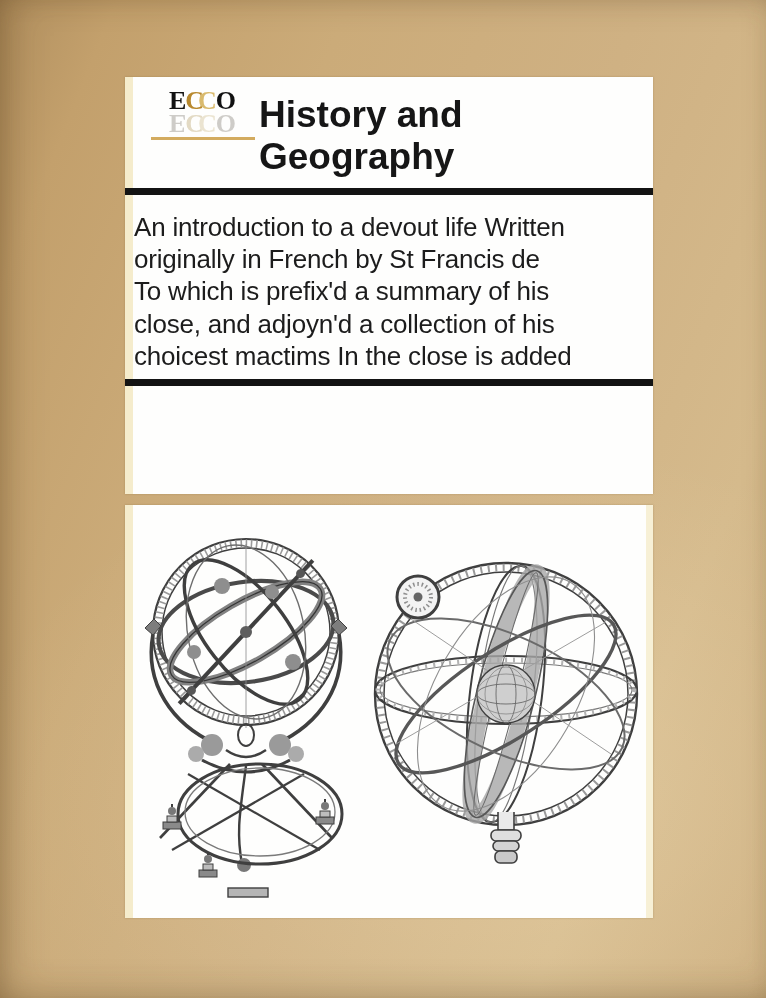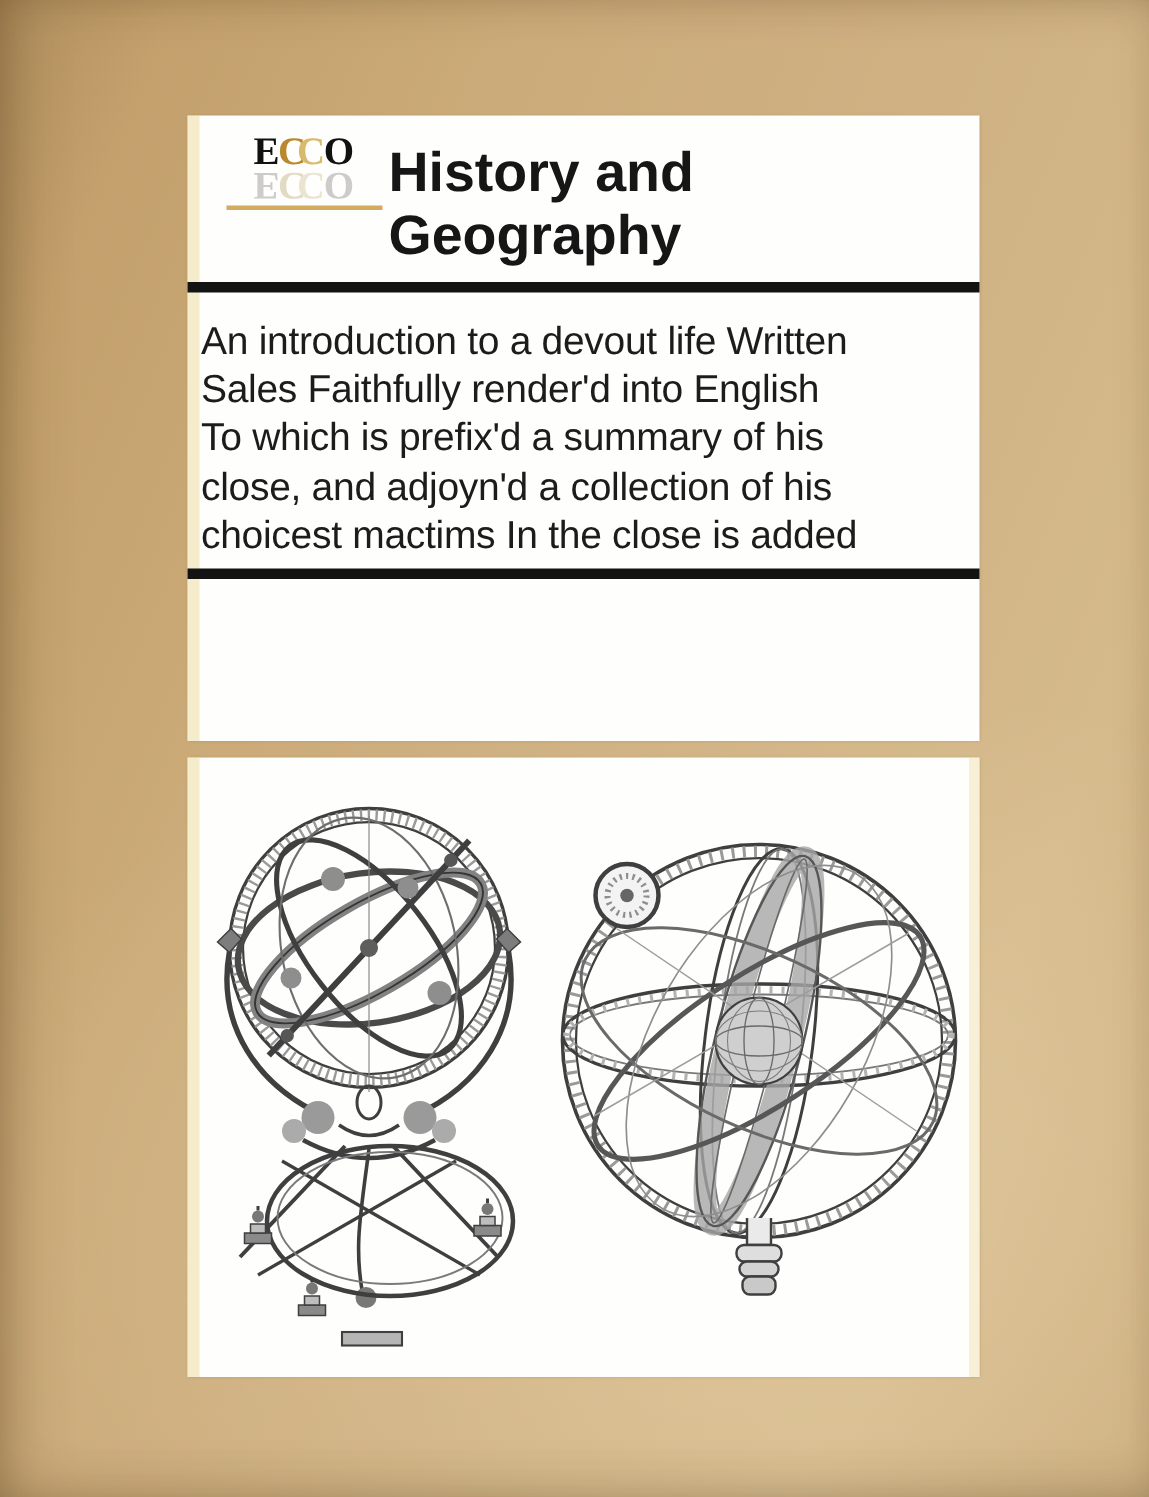--- a/index.html
+++ b/index.html
@@ -70,21 +70,21 @@
     <div class="logo">
       <div class="logo-word"><span>E</span><span class="c1">C</span><span class="c2">C</span><span class="o">O</span></div>
       <div class="logo-reflection"><span>E</span><span class="c1">C</span><span class="c2">C</span><span class="o">O</span></div>
       <div class="logo-rule"></div>
     </div>
     <div class="category">History and Geography</div>
   </div>
   <div class="rule-black"></div>
   <div class="title-block">
     <div class="title-line">An introduction to a devout life Written</div>
-    <div class="title-line">Sales Faithfully render'd into English</div>
+    <div class="title-line">originally in French by St Francis de</div>
     <div class="title-line">To which is prefix'd a summary of his</div>
     <div class="title-line">close, and adjoyn'd a collection of his</div>
     <div class="title-line">choicest mactims In the close is added</div>
   </div>
   <div class="rule-black"></div>
 </div>
 
 <div class="card card-bottom">
   <svg class="illus" viewBox="0 0 528 413" role="img" aria-label="Engraving of two armillary spheres">
 

